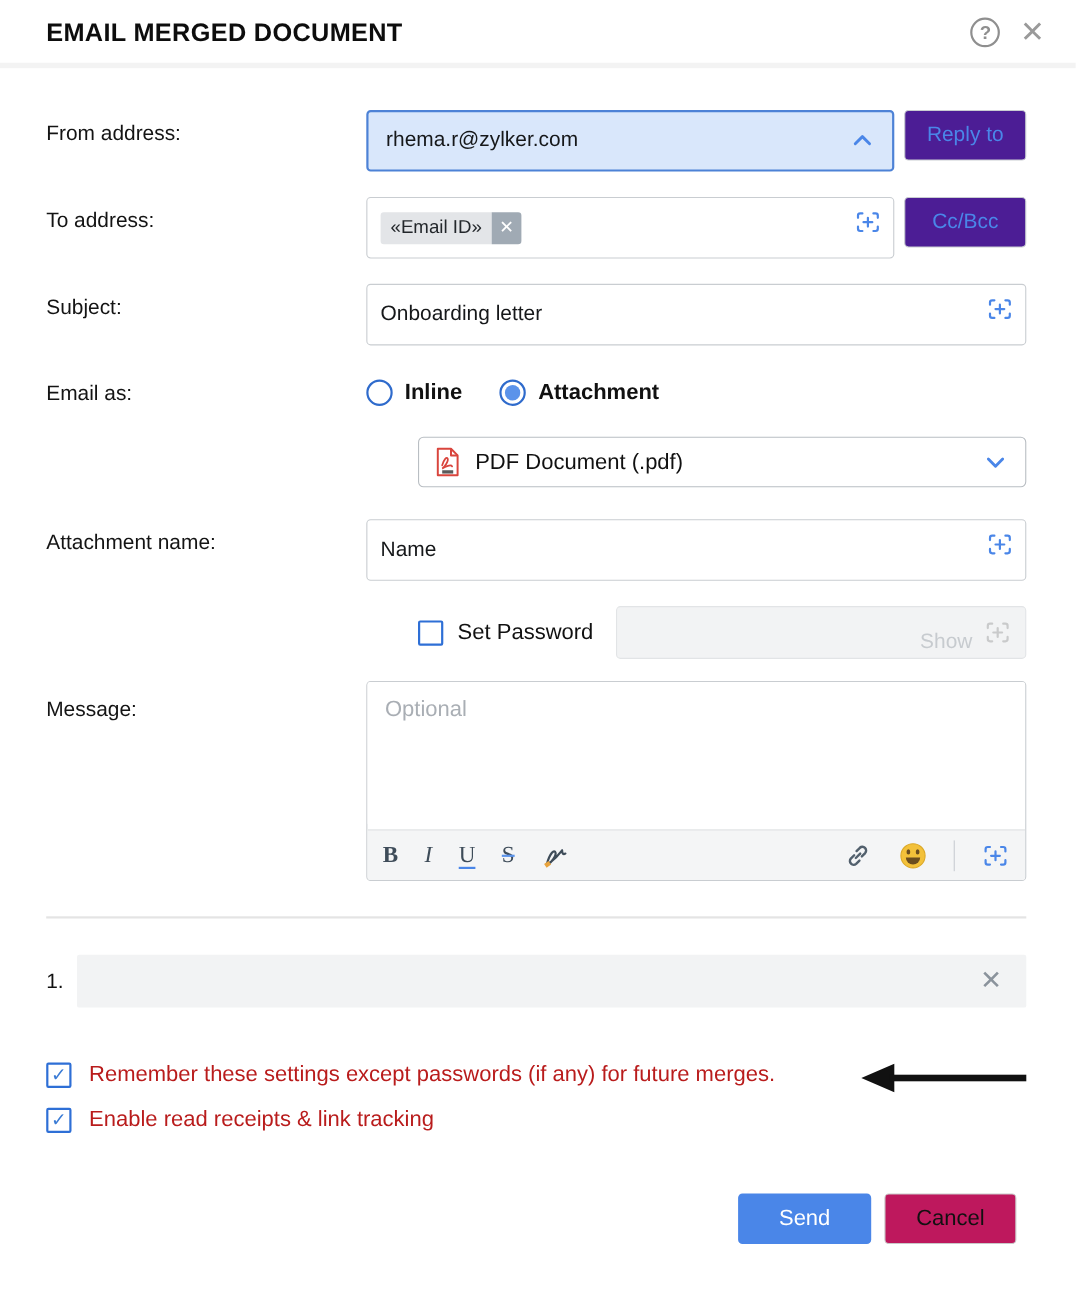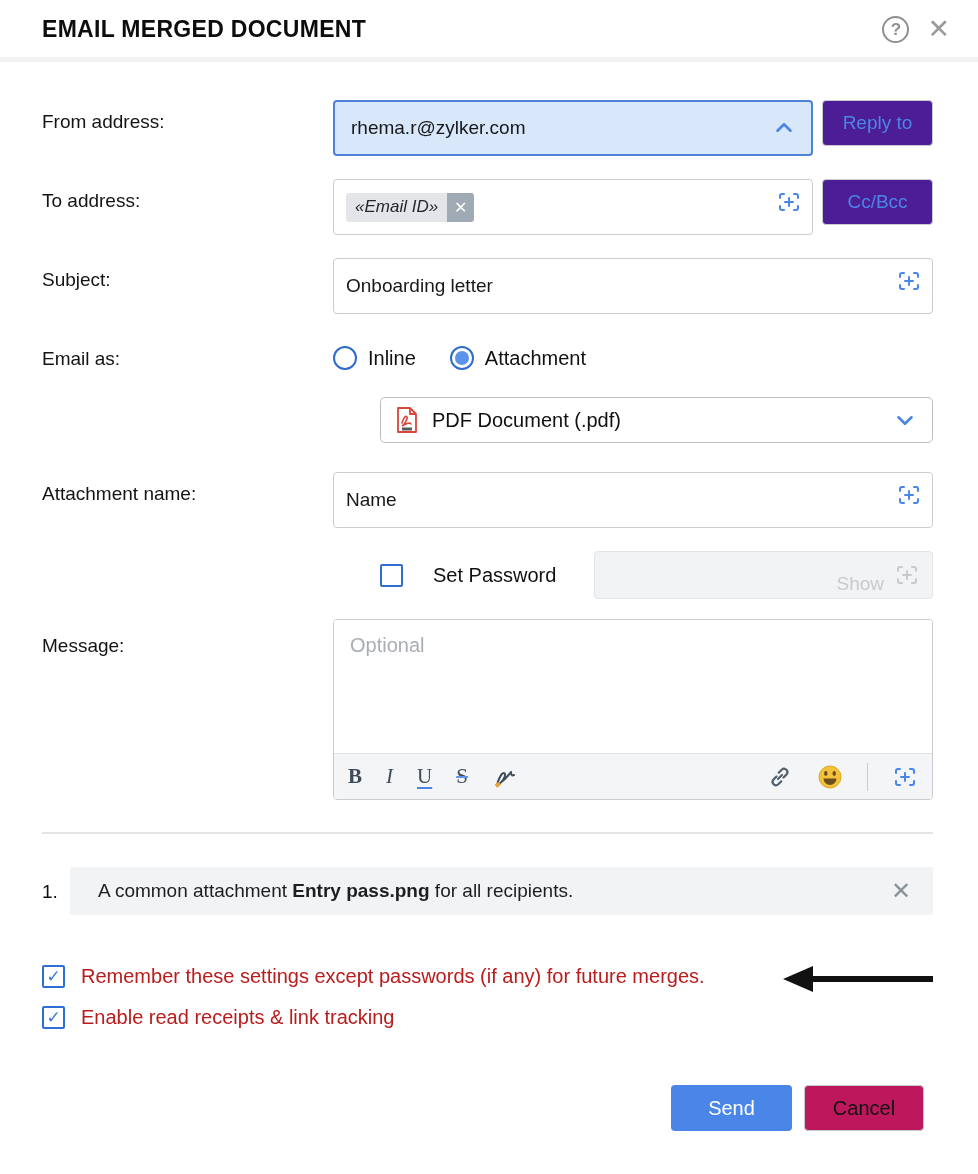--- a/index.html
+++ b/index.html
@@ -43,53 +43,53 @@
     display:flex; align-items:center; justify-content:space-between;
     padding:0 14px 0 16px; cursor:pointer;
   }
   .side-btn {
     width:111px; height:46px; background:#4c1d95; border:1px solid #c9cdd1;
     border-radius:4px; color:#4a86e8; font-size:19px;
     display:flex; align-items:center; justify-content:center; cursor:pointer;
   }
 
   
-  .chip { display:flex; height:29px; cursor:default;font-style:italic; }
+  .chip { display:flex; height:29px; cursor:default; }
   .chip-label {
     background:#e3e5e8; border-radius:3px 0 0 3px; padding:0 9px;
     display:flex; align-items:center; font-size:17px; color:#23272b;
   }
   .chip-x {
     width:27px; background:#a0aab4; border-radius:0 3px 3px 0;
     display:flex; align-items:center; justify-content:center;
     color:#fff; font-size:16px; cursor:pointer;
   }
 
   .merge-ic { width:26px; height:26px; flex-shrink:0; cursor:pointer; }
   .abs-right { position:absolute; right:10px; top:9px; }
 
   
-  .radio-row { display:flex; align-items:flex-end; gap:34px; padding-top:8px; }
+  .radio-row { display:flex; align-items:flex-start; gap:34px; padding-top:8px;font-weight:bold; }
   .radio-opt { display:flex; align-items:center; gap:11px; font-size:20px; cursor:pointer; }
   .radio {
     width:24px; height:24px; border-radius:50%; border:2px solid #2f6bcc; background:#fff;
     display:flex; align-items:center; justify-content:center;
   }
   .radio.sel::after { content:""; width:14px; height:14px; border-radius:50%; background:#5b93ea; }
 
   
   .pdf-row { margin-left:47px; }
   .pdf-select {
     flex:1; height:46px; border:1px solid #b9bec3; border-radius:5px;
     display:flex; align-items:center; padding:0 14px; gap:13px; cursor:pointer; font-size:20px;
   }
   .pdf-select .spacer { flex:1; }
 
   
-  .sp-row { display:flex; align-items:center; gap:30px; margin-left:47px; }
+  .sp-row { display:flex; align-items:center; gap:13px; margin-left:47px; }
   .checkbox {
     width:23px; height:23px; border:2px solid #2e6fd6; border-radius:2px; background:#fff;
     display:flex; align-items:center; justify-content:center;
     font-size:17px; font-weight:700; color:#3a7bd5; cursor:pointer; flex-shrink:0;
   }
   .sp-label { font-size:20px; padding-right:8px; }
   .disabled-input {
     flex:1; height:48px; background:#f2f3f4; border:1px solid #e2e4e6; border-radius:4px;
     display:flex; align-items:center; justify-content:flex-end; gap:10px; padding:0 12px;
   }
@@ -334,23 +334,20 @@
 
   <div class="divider"></div>
 
 
 </div>
 
 <div class="att-list">
   <div class="att-item">
     <div class="att-num">1.</div>
     <div class="att-box">
-      <span>
-        <span>A common attachment </span><b>Entry pass.png</b><span> for all recipients.</span>
-      </span>
       <span class="att-x">✕</span>
     </div>
   </div>
 </div>
 
 <div class="opts">
   <div class="opt-row">
     <span class="checkbox">✓</span>
     <span class="opt-label">Remember these settings except passwords (if any) for future merges.</span>
     <span class="note-arrow">

